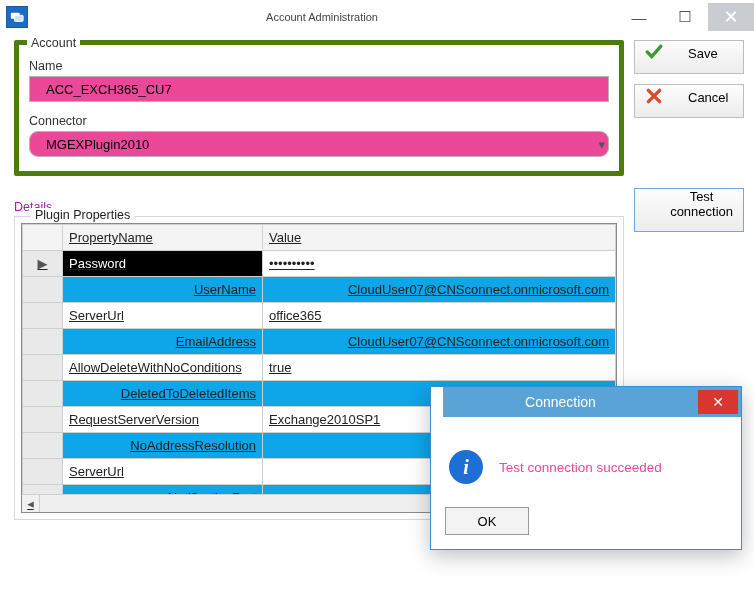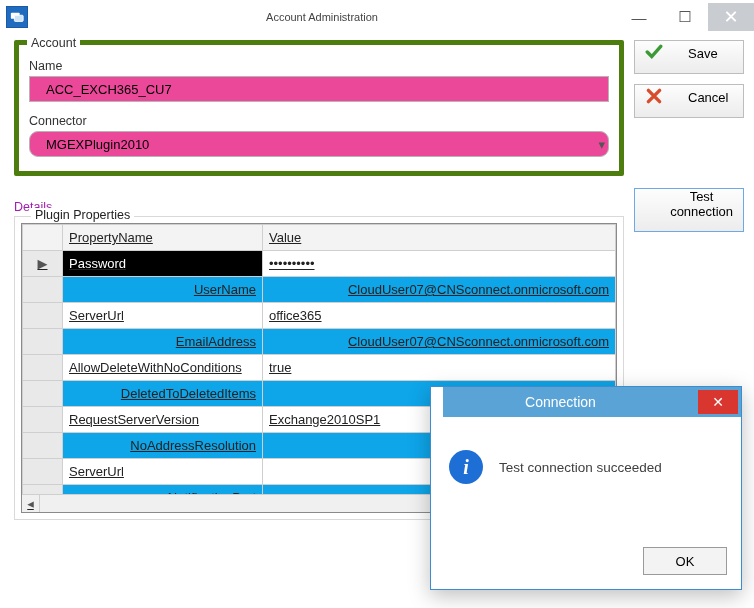--- a/index.html
+++ b/index.html
@@ -197,25 +197,24 @@
     display:flex; align-items:center; gap: 16px;
     min-height: 90px;
   }
   .dialog .info-icon {
     width: 34px; height: 34px; border-radius: 50%;
     background: #1d6fd6; color:#fff;
     display:flex;align-items:center;justify-content:center;
     font-family: Georgia, serif; font-style: italic; font-weight: bold;
     font-size: 20px;
   }
-  .dialog .dlg-msg { font-size: 13.5px; color:#404040; }
+  .dialog .dlg-msg { font-size: 13.5px; color:#ec4899; }
   .dialog .dlg-buttons {
-    display:flex; justify-content:flex-end;
+    display:flex; 
     padding: 0 14px 14px 14px;
-    margin-top: 40px;
   }
   .dialog .ok-btn {
     width: 84px; height: 28px;
     border: 1px solid #9a9a9a;
     background: #f3f3f3;
     font-size: 13px;
   }
 </style>
 </head>
 <body>

